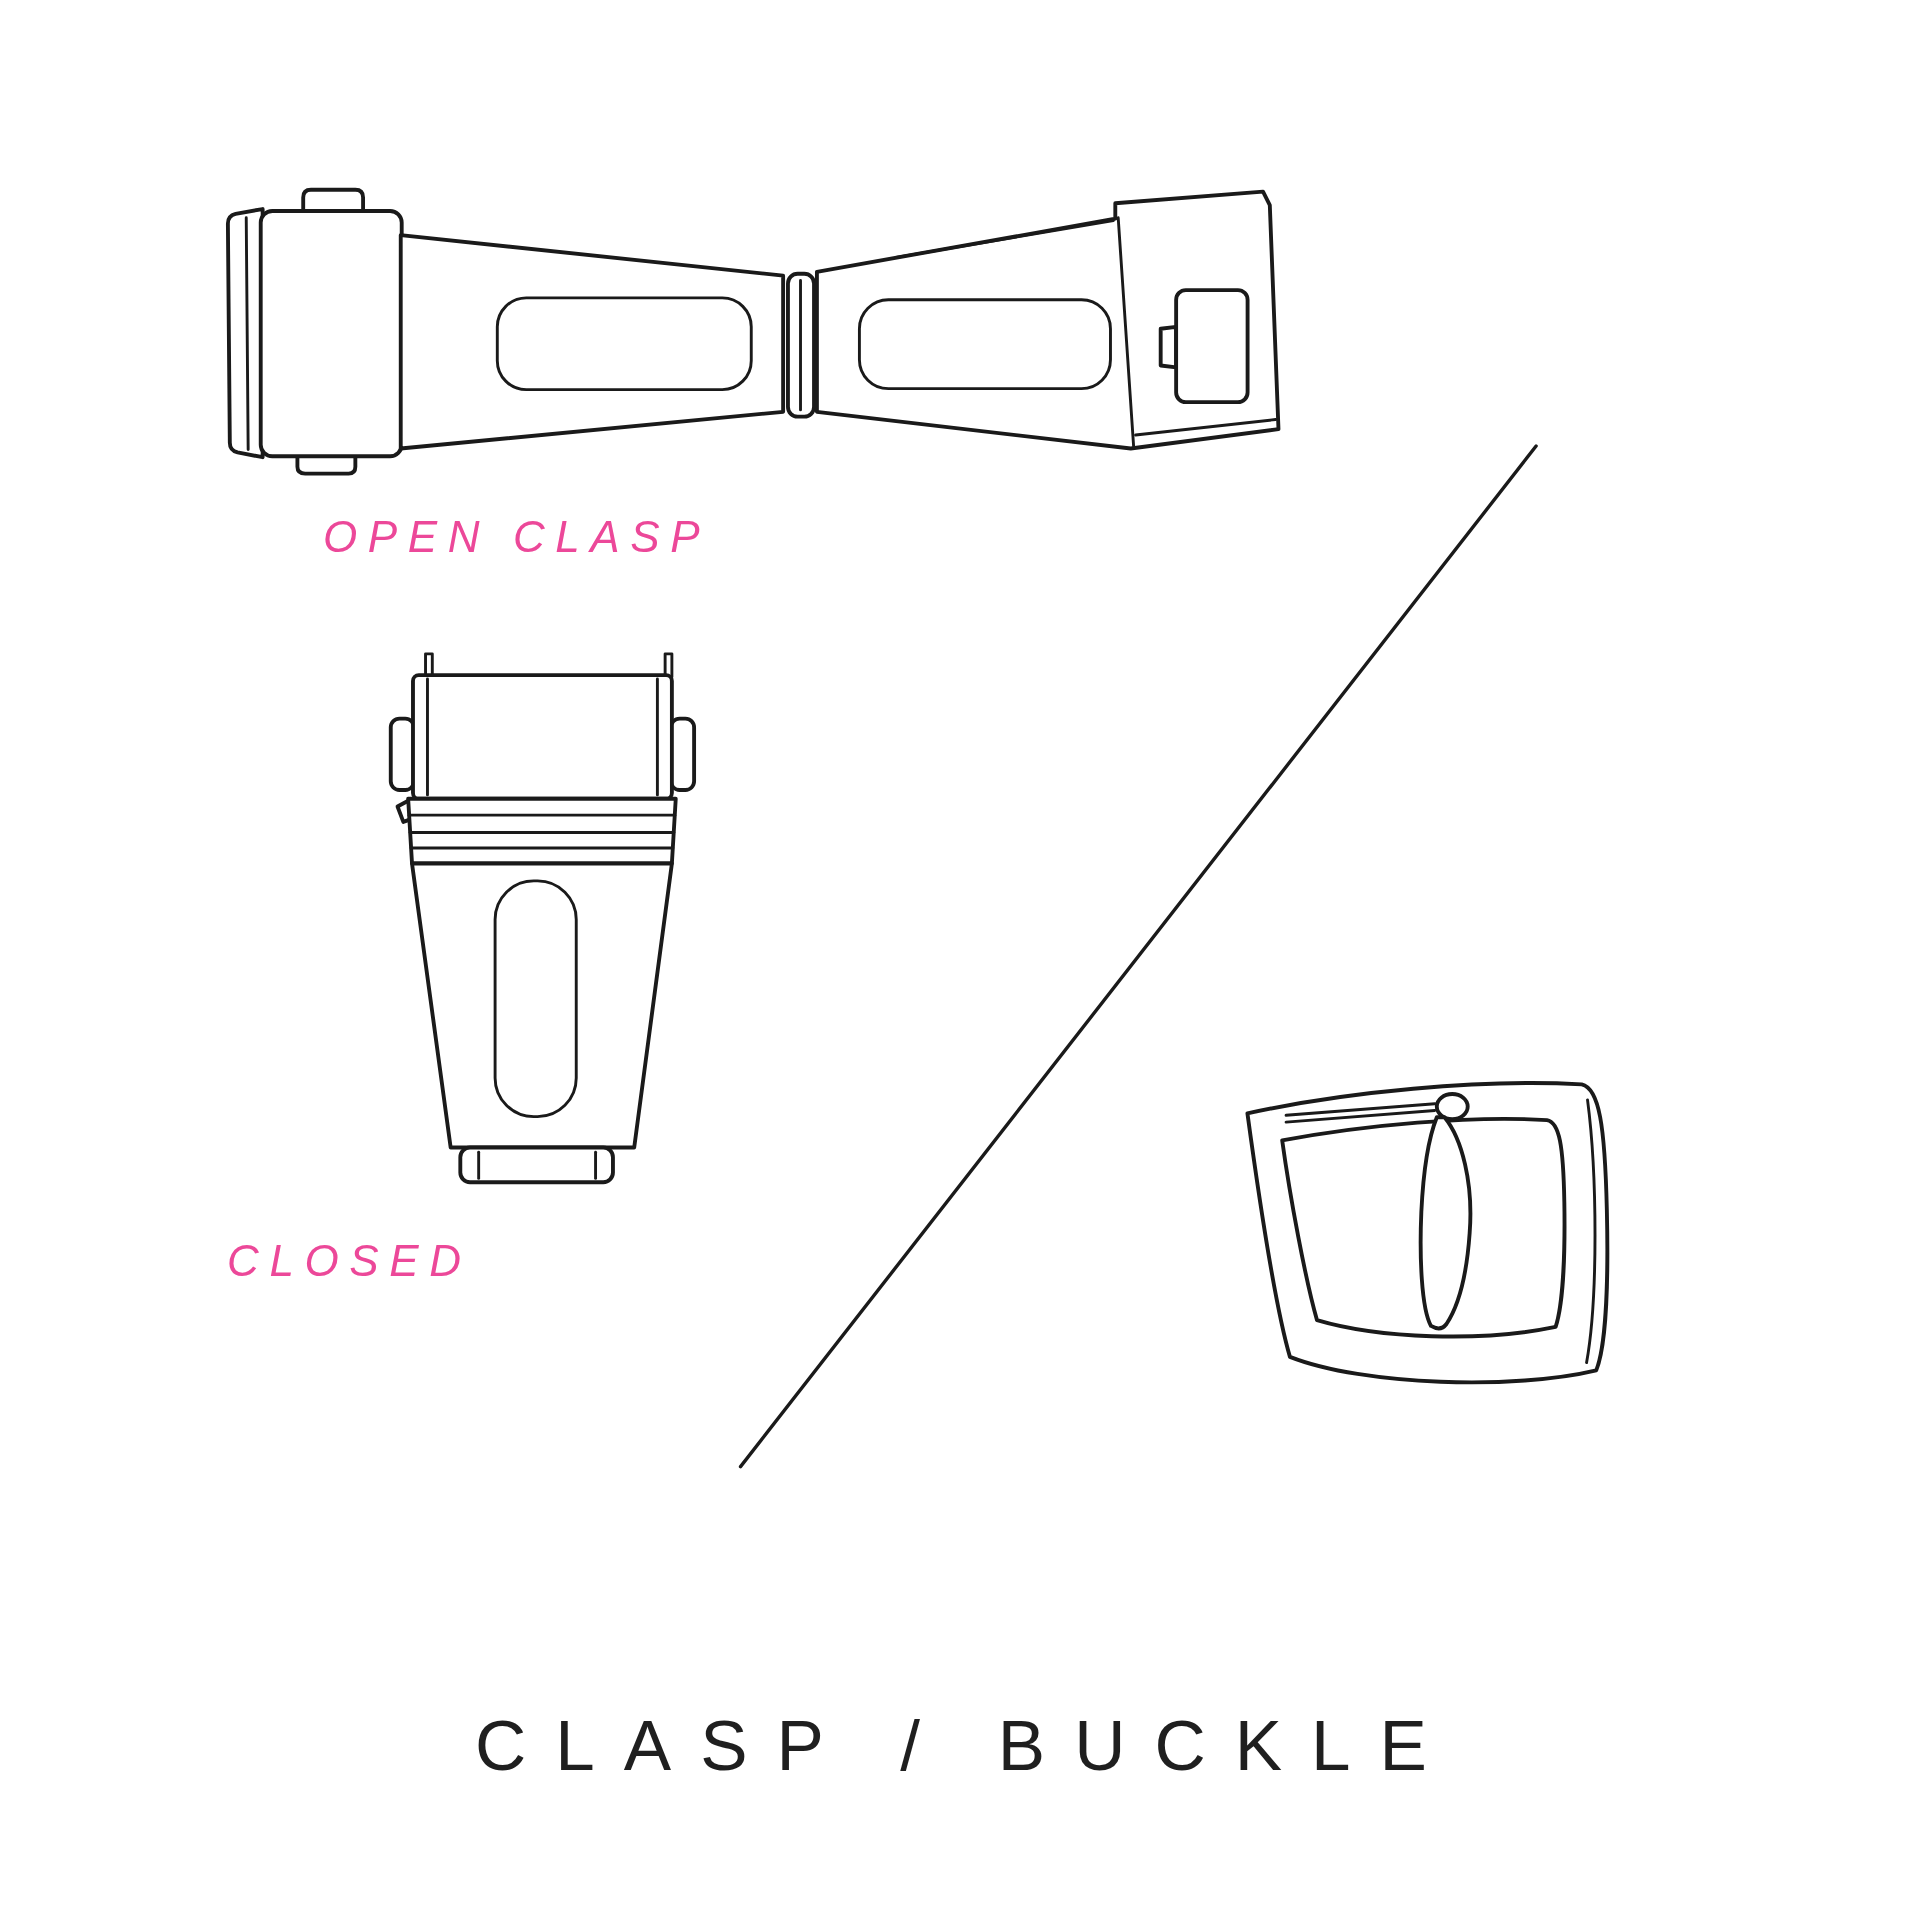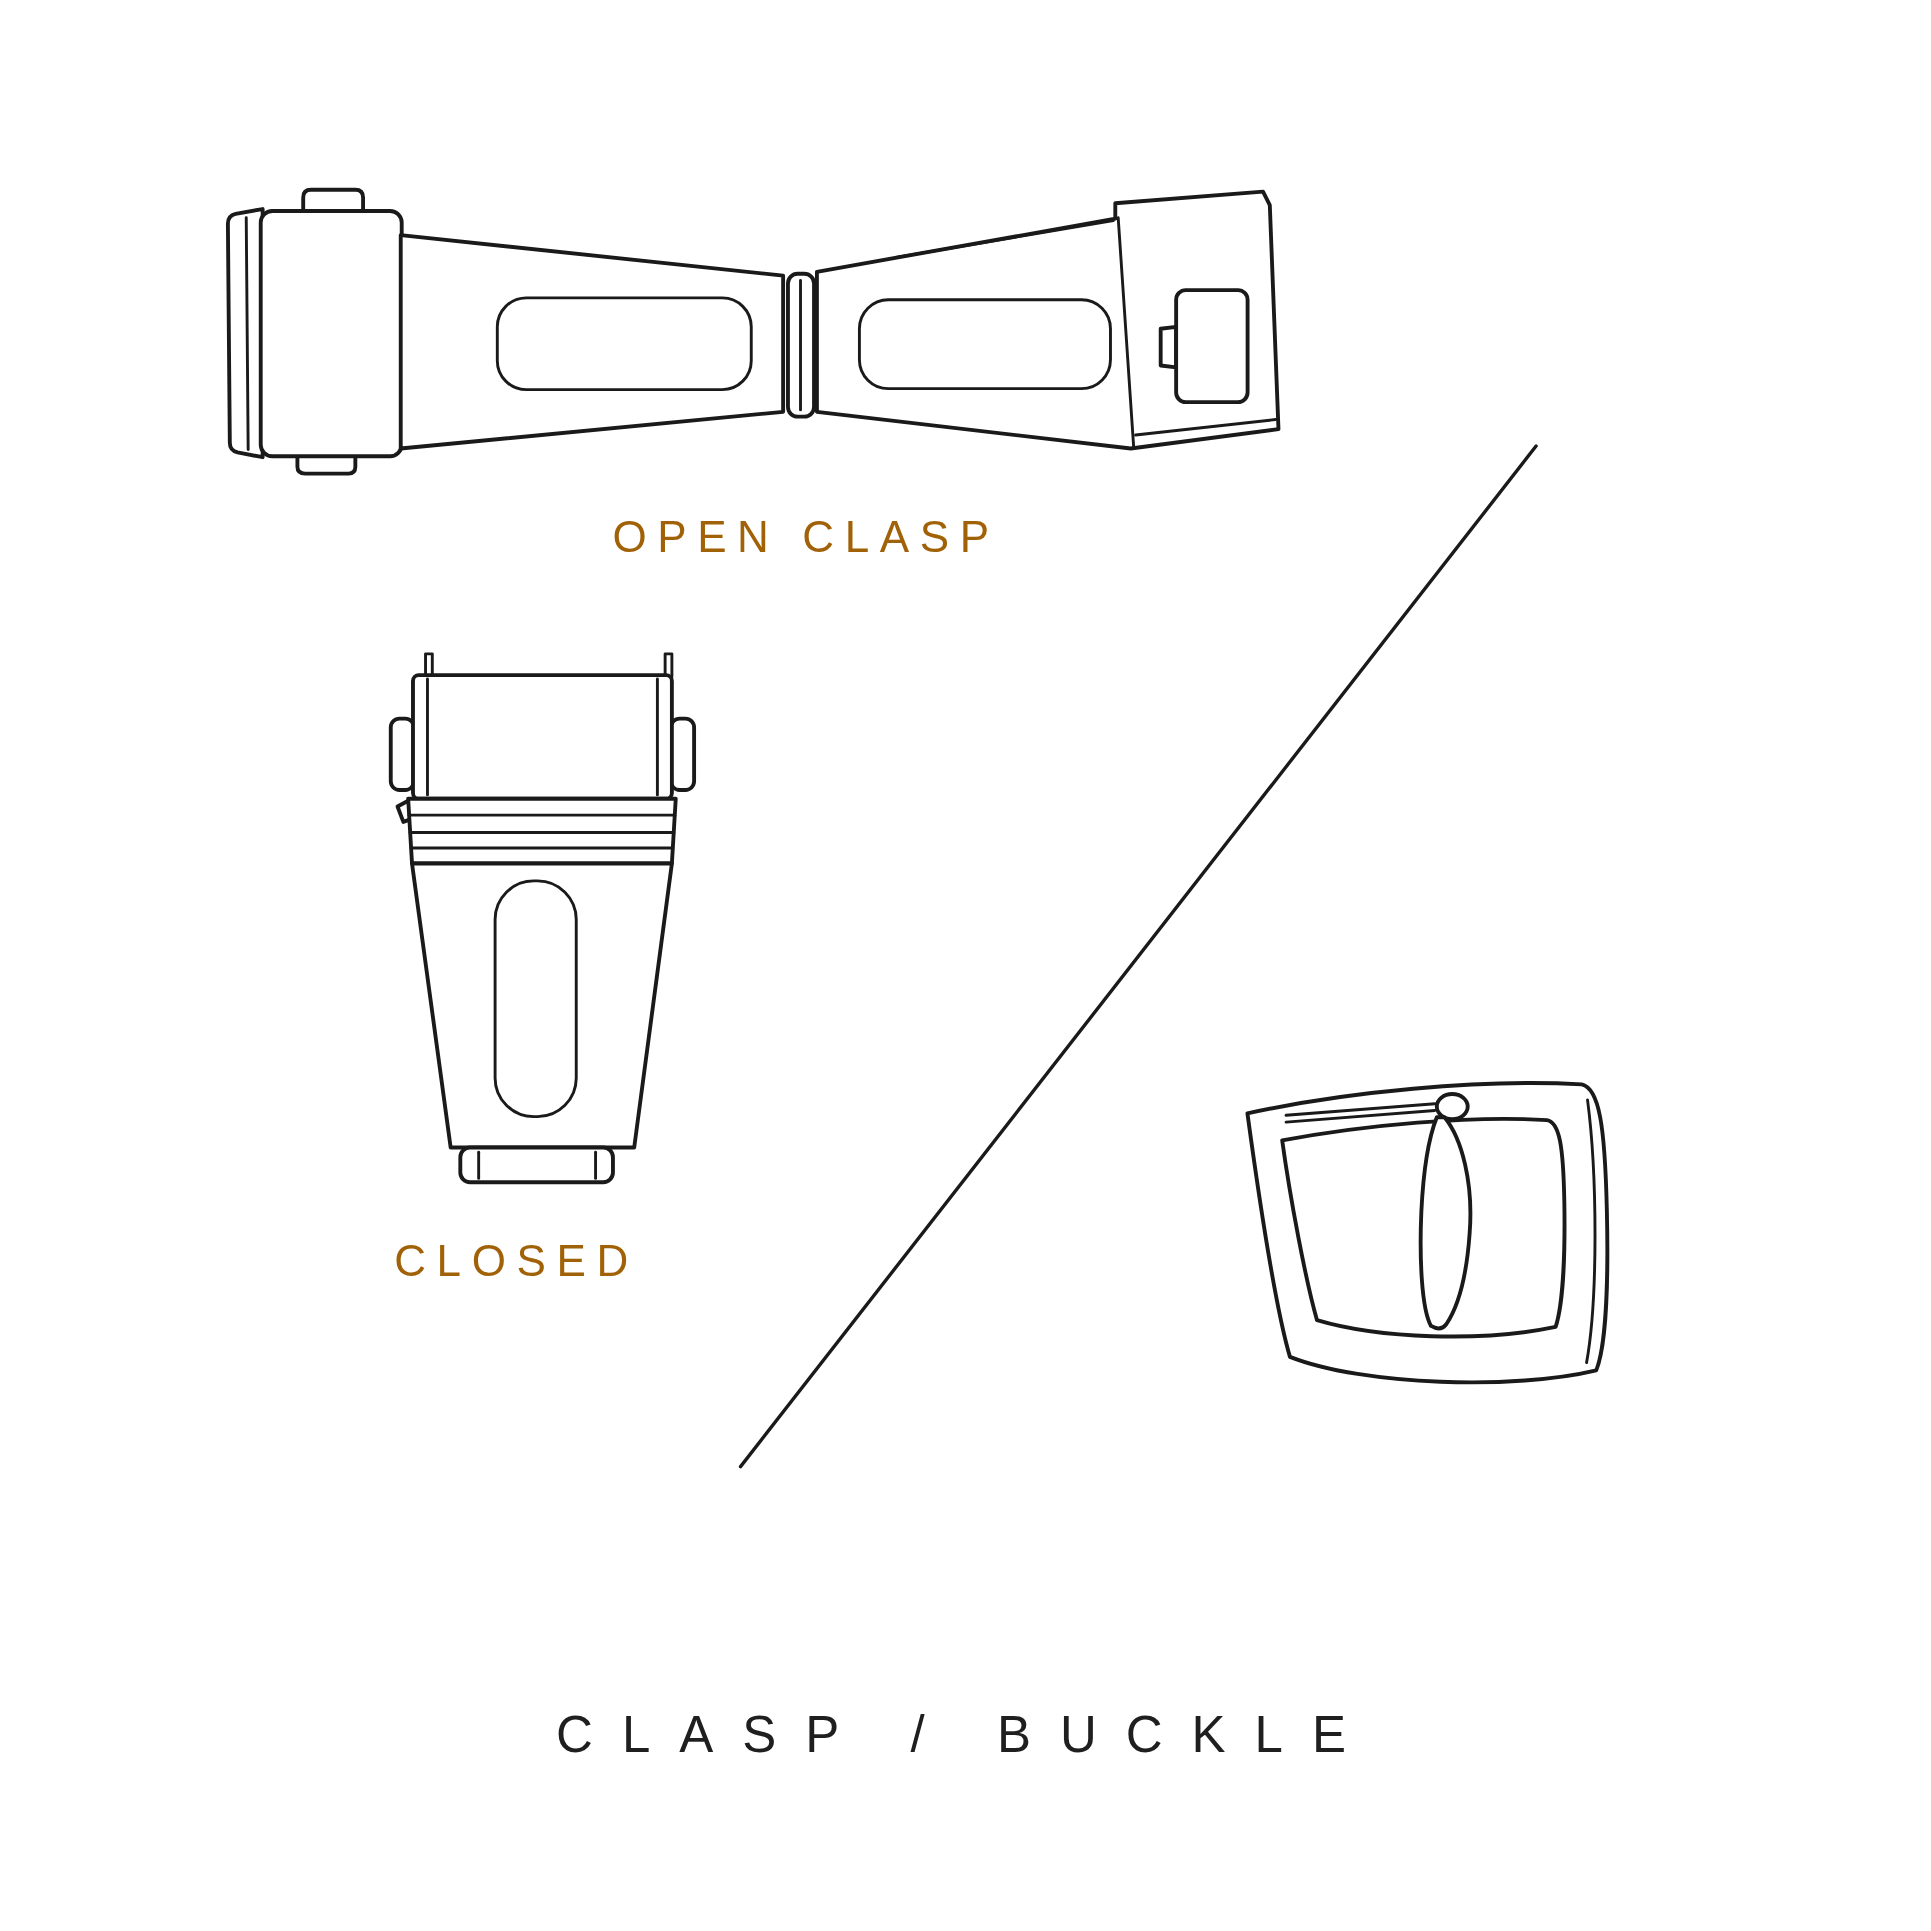--- a/index.html
+++ b/index.html
@@ -16,34 +16,35 @@
     font-family: "Liberation Sans", sans-serif;
   }
   .fig {
     position: absolute;
   }
   .fig svg {
     display: block;
   }
   .caption {
     position: absolute;
-    text-align: center;
-    color: #a16207;
+    text-align: left;
+    color: #ec4899;
     font-size: 44px;
     font-weight: 400;
     letter-spacing: 10.6px;
     white-space: nowrap;
+    font-style: italic;
   }
   .title {
     position: absolute;
     left: 0;
     width: 1931px;
     text-align: center;
     color: #1f1f1f;
-    font-size: 51px;
+    font-size: 71px;
     font-weight: 500;
     letter-spacing: 29px;
     white-space: nowrap;
   }
   .stroke-fill {
     fill: #ffffff;
     stroke: #1a1a1a;
     stroke-width: 4;
     stroke-linejoin: round;
     stroke-linecap: round;

